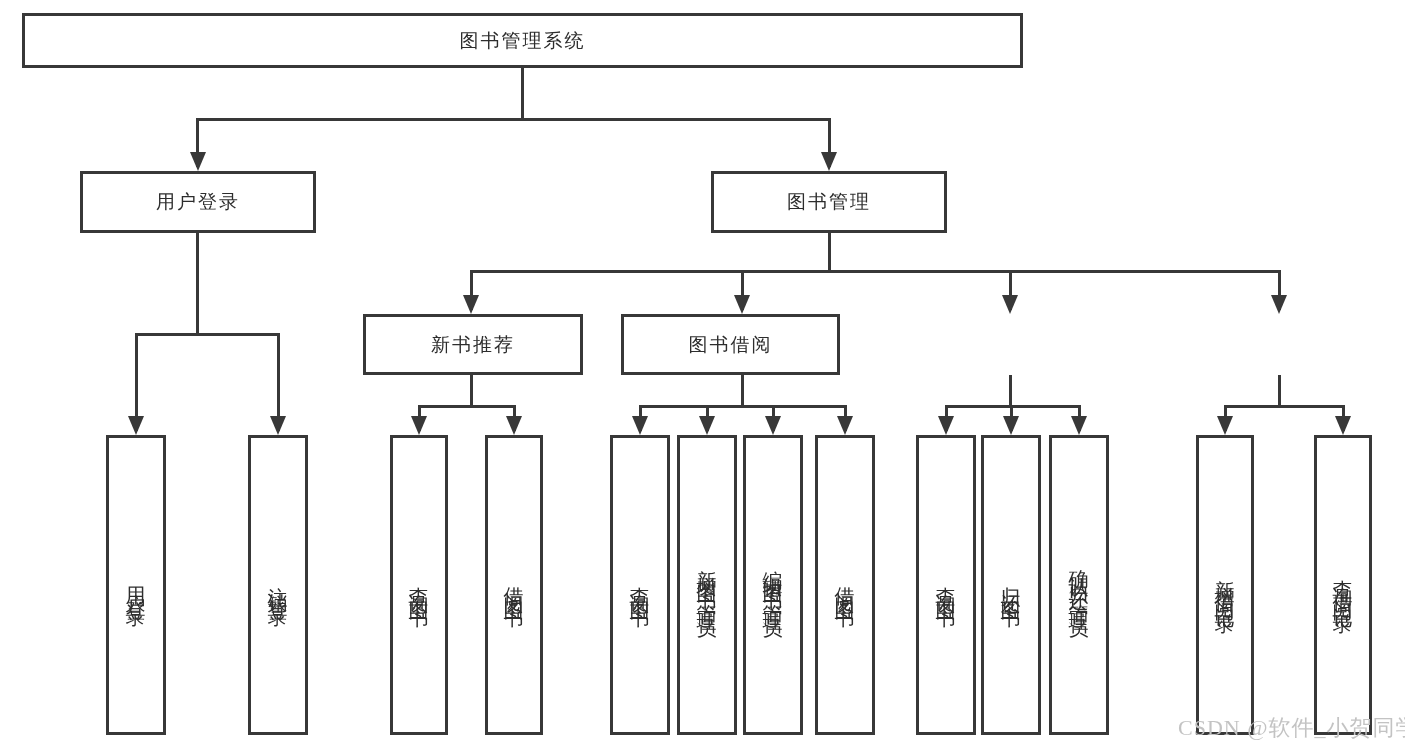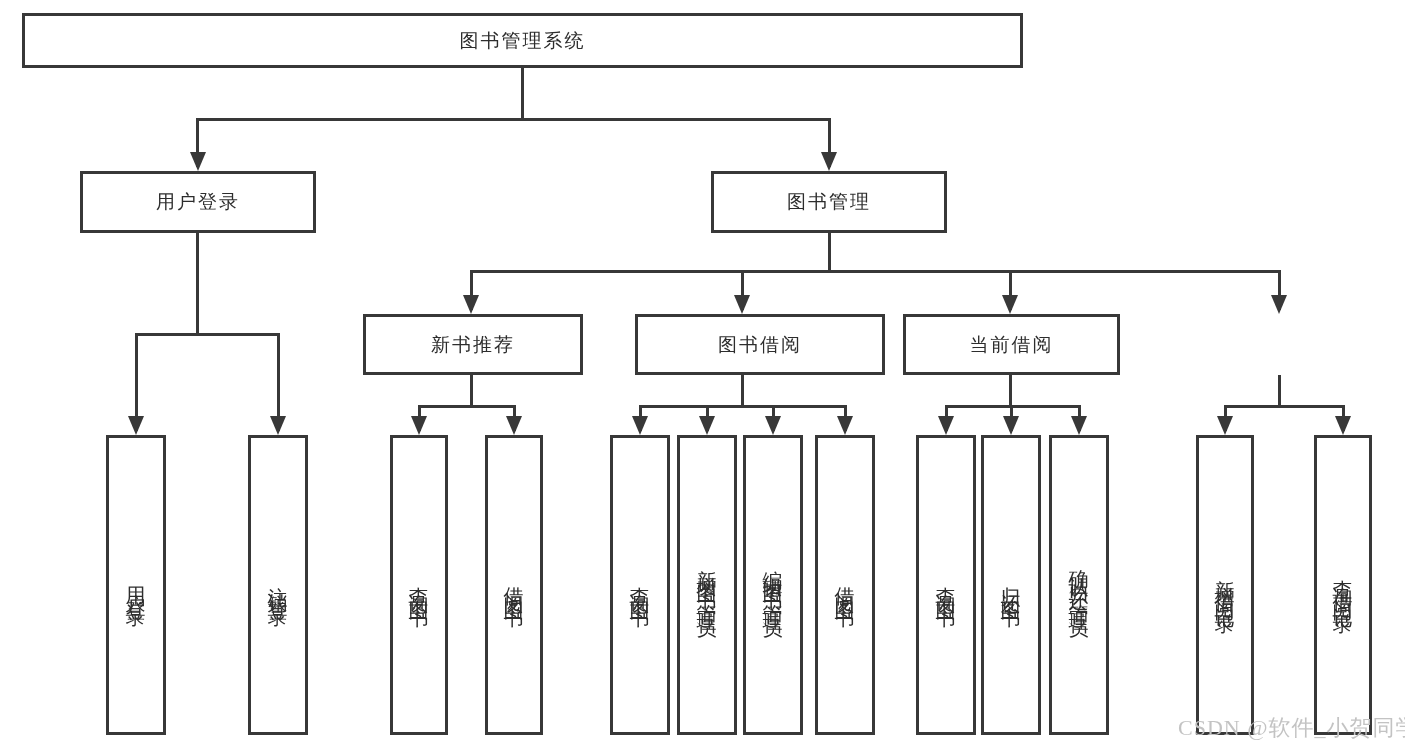--- a/index.html
+++ b/index.html
@@ -60,25 +60,22 @@
   <div class="node" style="left:80px;top:171px;width:236px;height:62px">
     <span>用户登录</span>
   </div>
   <div class="node" style="left:363px;top:314px;width:220px;height:61px">
     <span>新书推荐</span>
   </div>
 
   <div class="node" style="left:711px;top:171px;width:236px;height:62px">
     <span>图书管理</span>
   </div>
-  <div class="node" style="left:635px;top:314px;width:250px;height:61px">
+  <div class="node" style="left:621px;top:314px;width:219px;height:61px">
     <span>图书借阅</span>
-  </div>
-  <div class="node" style="left:903px;top:314px;width:217px;height:61px">
-    <span>当前借阅</span>
   </div>
 
   <div class="node leaf" style="left:106px;top:435px;width:60px;height:300px">
     <span>用户登录</span>
   </div>
   <div class="node leaf" style="left:248px;top:435px;width:60px;height:300px">
     <span>注销登录</span>
   </div>
 
   <div class="node leaf" style="left:390px;top:435px;width:58px;height:300px">

